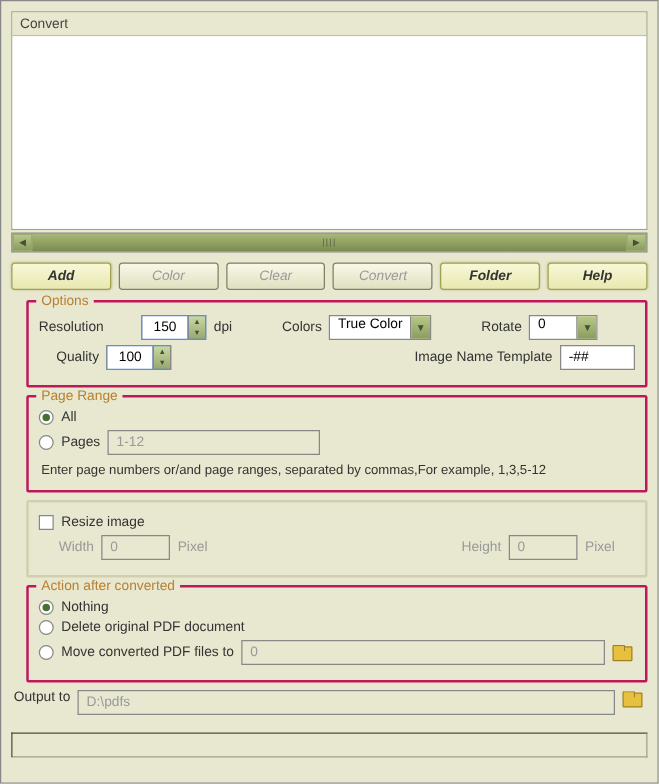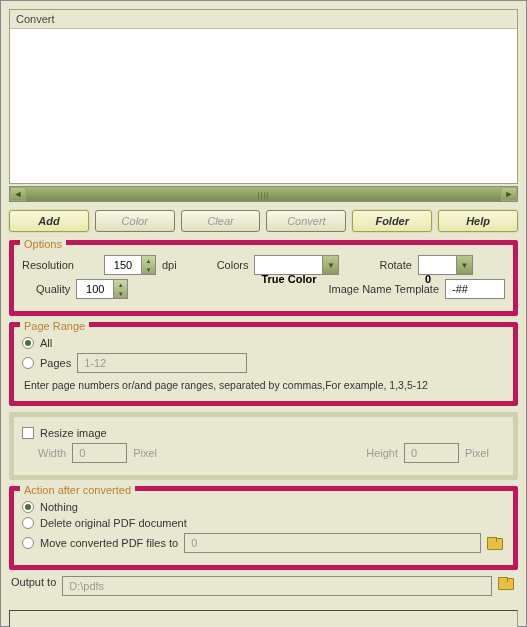--- a/index.html
+++ b/index.html
@@ -16,31 +16,31 @@
   .file-area { border: 1px solid #a0a080; background: #fff; height: 175px; display: flex; flex-direction: column; }
   .file-header { background: #e8e8d0; border-bottom: 1px solid #c0c0a0; padding: 3px 6px; color: #444; }
   .file-list { flex: 1; background: #fff; }
   .hscroll { height: 16px; background: linear-gradient(to bottom, #a8b878, #7a8c50); display: flex; margin-top: 2px; border: 1px solid #888; }
   .hscroll-btn { width: 16px; height: 100%; background: linear-gradient(to bottom, #b8c888, #8a9c60); display: flex; align-items: center; justify-content: center; color: #445030; font-size: 9px; border: 1px solid #9aac70; }
   .hscroll-track { flex: 1; display: flex; align-items: center; justify-content: center; font-size: 7px; color: #556040; letter-spacing: 1px; }
   .btnrow { display: flex; gap: 6px; margin: 8px 0; font-style: italic; }
   .btn { flex: 1; height: 22px; border: 1px solid #808060; border-radius: 3px; background: linear-gradient(to bottom, #f8f8e8, #e0e0c0); display: flex; align-items: center; justify-content: center; color: #333; }
   .btn.disabled { color: #999; }
   .btn.accent { border-color: #a0a050; background: linear-gradient(to bottom, #f8f8d8, #e8e8b0); font-weight: bold; box-shadow: 0 0 2px #c0c080; }
-  .group { border: 5px solid #be185d; border-radius: 2px; padding: 6px 8px 8px; margin-bottom: 6px; position: relative; }
+  .group { border: 2px solid #be185d; border-radius: 2px; padding: 6px 8px 8px; margin-bottom: 6px; position: relative; margin-left: 12px; }
   .group-title { position: absolute; top: -7px; left: 6px; background: #e8e8d0; padding: 0 4px; color: #b88030; }
   .row { display: flex; align-items: center; gap: 6px; margin: 4px 0; }
   .lbl { color: #333; }
   .lbl.disabled { color: #999; }
   .num-input { display: flex; border: 1px solid #888; background: #3b82f6; height: 20px; }
   .num-input input { border: none; width: 36px; text-align: center; outline: none; }
   .spinner { width: 14px; display: flex; flex-direction: column; background: linear-gradient(to bottom, #c8d8a0, #98a870); border-left: 1px solid #888; }
   .spinner div { flex: 1; font-size: 6px; display: flex; align-items: center; justify-content: center; color: #445030; }
   .select { display: flex; border: 1px solid #888; background: #fff; height: 20px; min-width: 75px; }
-  .select span { flex: 1; padding: 17px 6px; font-weight: bold; }
+  .select span { flex: 1; padding: 0 6px; }
   .select .drop { width: 16px; background: linear-gradient(to bottom, #b8c888, #8a9c60); display: flex; align-items: center; justify-content: center; font-size: 8px; color: #445030; border-left: 1px solid #888; }
   .text-input { border: 1px solid #888; background: #fff; height: 20px; padding: 2px 6px; }
   .text-input.disabled { background: #e8e8d0; color: #999; }
   .radio, .check { width: 12px; height: 12px; border: 1px solid #888; display: inline-flex; align-items: center; justify-content: center; background: #fff; }
   .radio { border-radius: 50%; }
   .radio.sel::after { content: ''; width: 6px; height: 6px; border-radius: 50%; background: #4a7030; }
   .hint { color: #333; font-size: 10.5px; margin: 6px 2px 2px; }
   .folder-icon { width: 18px; height: 14px; position: relative; }
   .folder-icon::before { content: ''; position: absolute; width: 14px; height: 10px; bottom: 0; left: 0; background: #e8c040; border: 1px solid #a08020; border-radius: 1px; }
   .folder-icon::after { content: ''; position: absolute; width: 8px; height: 4px; top: 1px; left: 0; background: #e8c040; border: 1px solid #a08020; border-bottom: none; border-radius: 1px 1px 0 0; }

